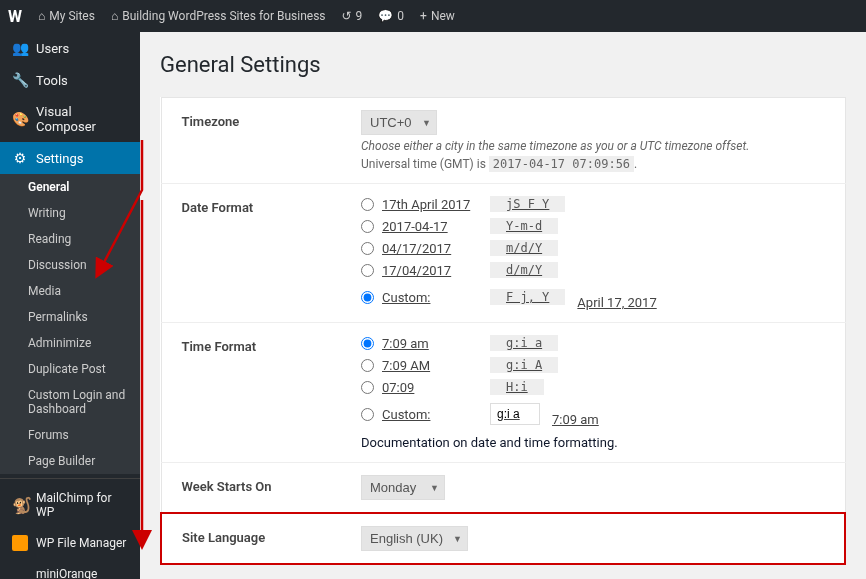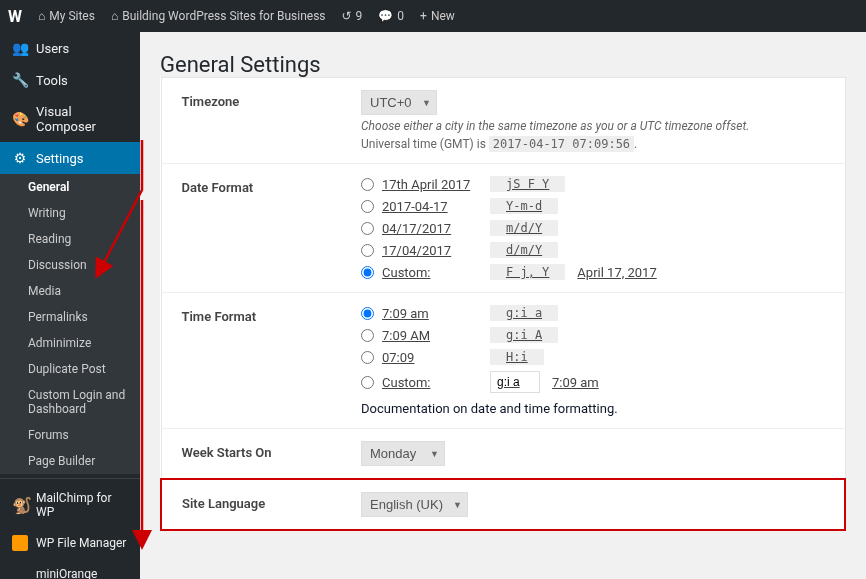--- a/index.html
+++ b/index.html
@@ -17,42 +17,42 @@
     .sidebar-item { display: flex; align-items: center; gap: 8px; padding: 8px 12px; cursor: pointer; color: #eee; font-size: 13px; }
     .sidebar-item.active { background: #0073aa; color: #fff; }
     .sidebar-item .icon { font-size: 14px; width: 16px; text-align: center; }
     .sidebar-submenu { background: #32373c; }
     .sidebar-submenu-item { padding: 6px 12px 6px 28px; cursor: pointer; color: #ccc; font-size: 12px; }
     .sidebar-submenu-item.active { color: #fff; font-weight: 600; }
     .sidebar-separator { border-bottom: 1px solid #404040; margin: 4px 0; }
 
     
     .content-area { flex: 1; overflow-y: auto; background: #f1f1f1; padding: 20px; }
-    .page-title { font-size: 22px; font-weight: 400; color: #23282d; margin-bottom: 0; }
+    .page-title { font-size: 22px; font-weight: 400; color: #23282d; margin-bottom: 20px; }
 
     
     .settings-table { background: #fff; border: 1px solid #e5e5e5; border-collapse: collapse; width: 100%; }
     .settings-row { border-bottom: 1px solid #eeeeee; }
     .settings-label { padding: 16px 20px; vertical-align: top; width: 180px; font-weight: 600; color: #444; font-size: 13px; }
     .settings-value { padding: 12px 20px; vertical-align: top; }
     .form-select { border: 1px solid #ddd; padding: 4px 8px; font-size: 13px; color: #555; background: #e5e5e5; cursor: pointer; appearance: none; -webkit-appearance: none; padding-right: 24px; position: relative; }
     .select-wrapper { position: relative; display: inline-block; }
     .select-wrapper::after { content: "▼"; font-size: 9px; position: absolute; right: 6px; top: 50%; transform: translateY(-50%); pointer-events: none; color: #666; }
     .timezone-desc { font-size: 12px; color: #666; margin-top: 4px; font-style: italic; }
     .timezone-utc { font-size: 12px; color: #666; margin-top: 4px; }
     .timezone-utc code { background: #eee; padding: 1px 4px; font-family: monospace; font-size: 12px; }
 
     
     .radio-group { display: flex; flex-direction: column; gap: 6px; text-decoration: underline; }
     .radio-row { display: flex; align-items: center; gap: 8px; }
     .radio-row input[type=radio] { cursor: pointer; }
     .radio-label { color: #444; font-size: 13px; min-width: 100px; }
     .code-tag { background: #eee; padding: 1px 16px; font-family: monospace; font-size: 12px; color: #555; }
     .radio-custom-input { border: 1px solid #ddd; padding: 3px 6px; font-size: 12px; width: 50px; }
-    .radio-preview { color: #444; font-size: 13px; margin-left: 4px; }
+    .radio-preview { color: #444; font-size: 13px; margin-left: 4px; margin-top: 11px; }
 
     
     .doc-link { color: #0f172a; text-decoration: none; font-size: 13px; }
 
     
     .week-select { }
   </style>
 </head>
 <body>
 

